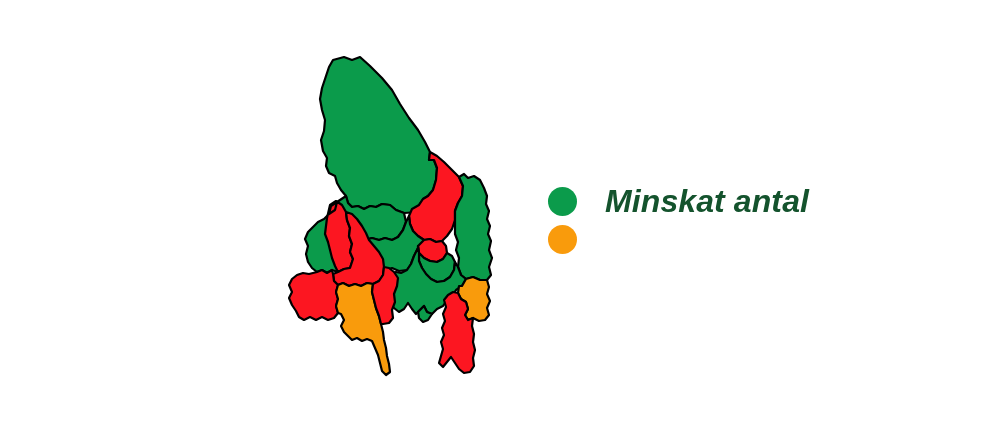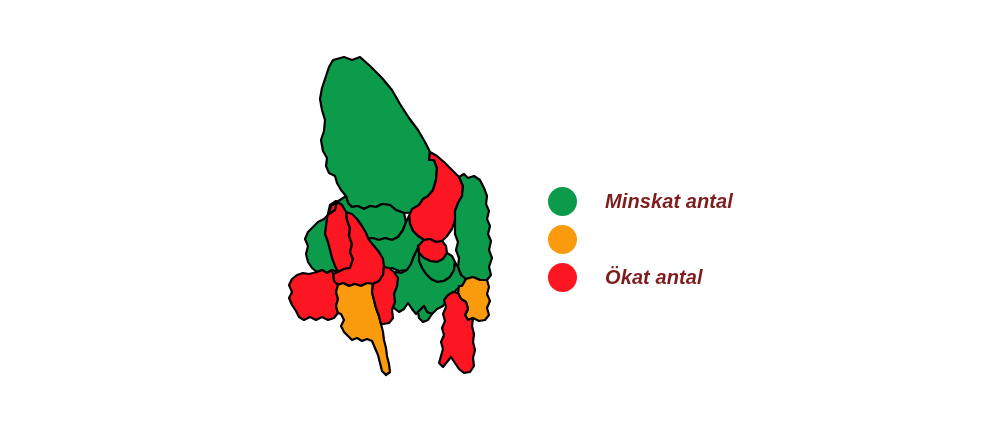--- a/index.html
+++ b/index.html
@@ -50,22 +50,22 @@
     width: 29px;
     height: 29px;
     border-radius: 50%;
     flex: 0 0 auto;
   }
   .legend-label {
     margin-left: 28px;
     font-family: "Liberation Sans", sans-serif;
     font-weight: bold;
     font-style: italic;
-    font-size: 20px;
-    color: #7f1d1d;
+    font-size: 32px;
+    color: #14532d;
     white-space: nowrap;
     letter-spacing: 0.1px;
   }
 </style>
 </head>
 <body>
 
 <div id="figure" style="background: rgb(255, 255, 255);">
 
   <svg id="map-svg" viewBox="0 0 1000 438" xmlns="http://www.w3.org/2000/svg">
@@ -192,20 +192,16 @@
 
     <div class="legend-row">
       <span class="legend-swatch" style="background:#0b9b4b"></span>
       <span class="legend-label">Minskat antal</span>
     </div>
 
     <div class="legend-row">
       <span class="legend-swatch" style="background:#f99b0c"></span>
     </div>
 
-    <div class="legend-row">
-      <span class="legend-swatch" style="background:#fc1621"></span>
-      <span class="legend-label">Ökat antal</span>
-    </div>
 
   </div>
 
 </div>
 
 </body></html>

